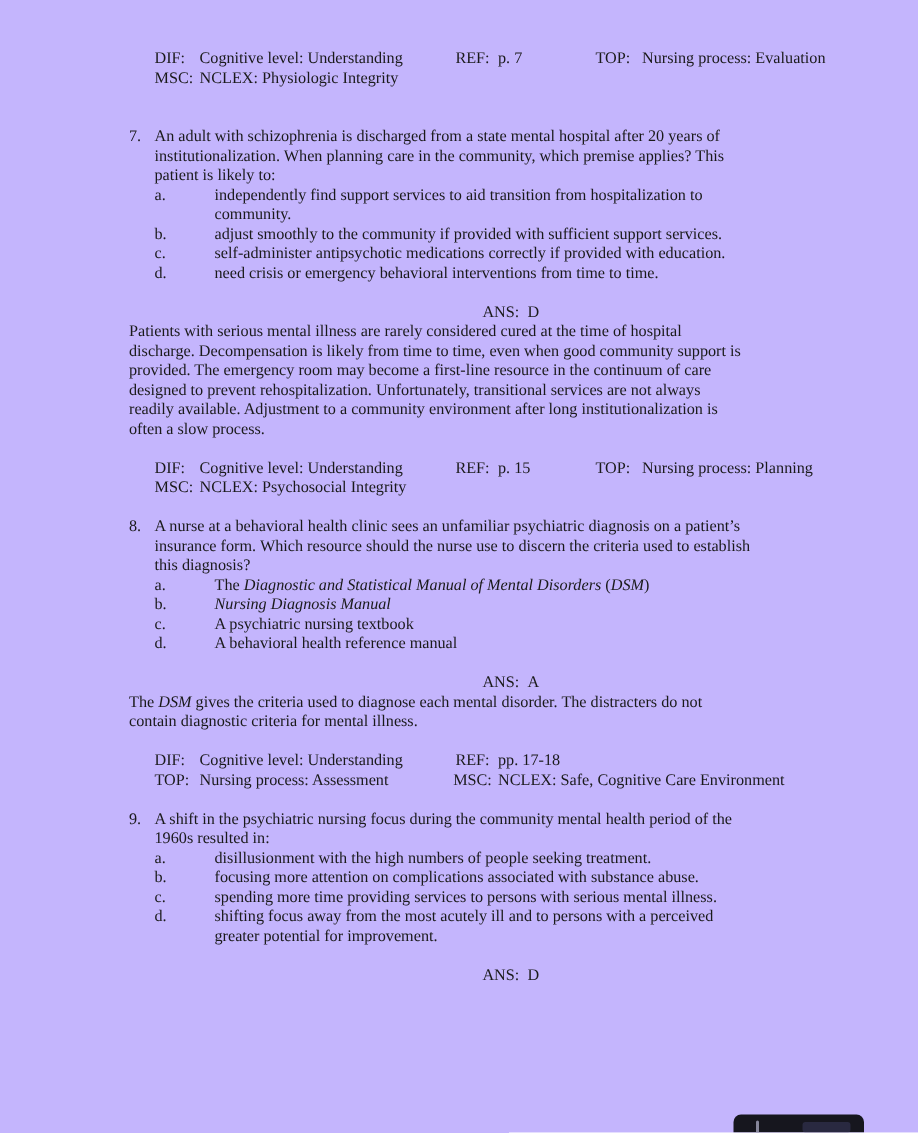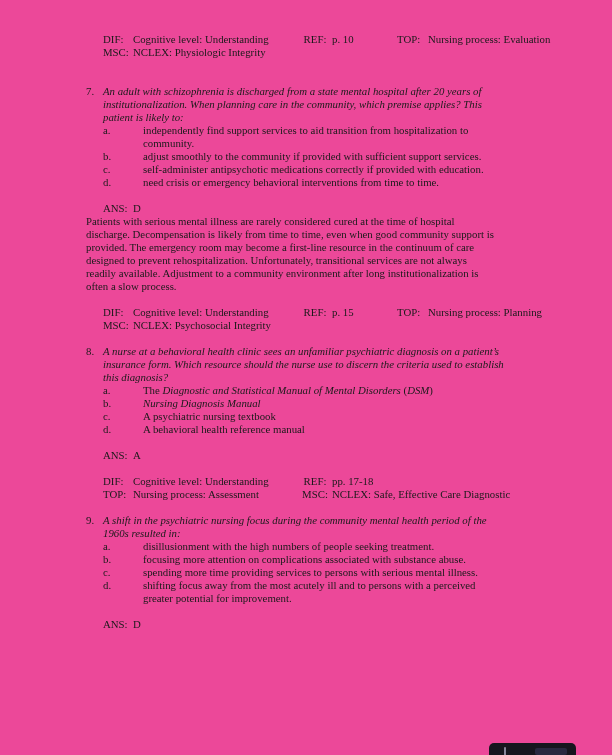--- a/index.html
+++ b/index.html
@@ -1,20 +1,20 @@
 <!DOCTYPE html>
 <html><head>
 <meta charset="utf-8">
 <title>Document</title>
 <style>
   html,body{margin:0;padding:0;background:#ffffff;}
   .page{
     position:relative;
     width:612px;height:755px;
-    background:#ec4899;
+    background:#c4b5fd;
     overflow:hidden;
     font-family:"Liberation Serif","DejaVu Serif",serif;
     font-size:10.8px;
     line-height:13px;
     color:#1a1a1a;
   }
   .doc{position:absolute;top:33px;left:86px;width:492px;}
   .block{margin-bottom:13px;}
   .gap-lg{margin-bottom:26px;}
   .indent{margin-left:17px;}
@@ -22,25 +22,25 @@
   .pair{display:flex;}
   .pair .lab{flex:0 0 30px;}
   .pair1{width:195px;flex:0 0 195px;}
   .pair2{width:99px;flex:0 0 99px;}
   .pair2 .lab,.pair-r .lab{flex:0 0 34px;text-align:center;}
   .pair3{flex:1;}
   .pair3 .lab{flex:0 0 31px;}
   .pair-r{flex:1;}
   .qrow{display:flex;}
   .qnum{flex:0 0 17px;}
-  .qtext{flex:1;white-space:pre-line;font-style:italic;}
+  .qtext{flex:1;white-space:pre-line;}
   .opt{display:flex;margin-left:17px;}
   .olet{flex:0 0 20px;}
   .otext{flex:1;white-space:pre-line;margin-left:20px;}
-  .ansrow{display:flex;margin-left:17px;}
+  .ansrow{display:flex;margin-left:17px;justify-content:center;}
   .anslab{flex:0 0 30px;}
   .rationale{white-space:pre-line;}
   em{font-style:italic;}
   
   .chip{
     position:absolute;left:489px;top:743px;width:87px;height:20px;
     background:#16161e;border-radius:5px 5px 0 0;
   }
   .chip .tick{
     position:absolute;left:15px;top:4px;width:2px;height:9px;
@@ -58,21 +58,21 @@
   <div class="doc">
 
     <section class="block gap-lg indent">
       <div class="meta-row">
         <div class="pair pair1">
           <span class="lab">DIF:</span>
           <span>Cognitive level: Understanding</span>
         </div>
         <div class="pair pair2">
           <span class="lab">REF:</span>
-          <span>p. 10</span>
+          <span>p. 7</span>
         </div>
         <div class="pair pair3">
           <span class="lab">TOP:</span>
           <span>Nursing process: Evaluation</span>
         </div>
       </div>
       <div class="meta-row">
         <div class="pair">
           <span class="lab">MSC:</span>
           <span>NCLEX: Physiologic Integrity</span>
@@ -165,41 +165,43 @@
         <span class="olet">d.</span>
         <div class="otext">A behavioral health reference manual</div>
       </div>
     </section>
 
     <section class="block">
       <div class="ansrow">
         <span class="anslab">ANS:</span>
         <span>A</span>
       </div>
+      <div class="rationale"><span>The </span><em>DSM</em><span> gives the criteria used to diagnose each mental disorder. The distracters do not
+contain diagnostic criteria for mental illness.</span></div>
     </section>
 
     <section class="block indent">
       <div class="meta-row">
         <div class="pair pair1">
           <span class="lab">DIF:</span>
           <span>Cognitive level: Understanding</span>
         </div>
         <div class="pair pair-r">
           <span class="lab">REF:</span>
           <span>pp. 17-18</span>
         </div>
       </div>
       <div class="meta-row">
         <div class="pair pair1">
           <span class="lab">TOP:</span>
           <span>Nursing process: Assessment</span>
         </div>
         <div class="pair pair-r">
           <span class="lab">MSC:</span>
-          <span>NCLEX: Safe, Effective Care Diagnostic</span>
+          <span>NCLEX: Safe, Cognitive Care Environment</span>
         </div>
       </div>
     </section>
 
     <section class="block">
       <div class="qrow">
         <span class="qnum">9.</span>
         <div class="qtext">A shift in the psychiatric nursing focus during the community mental health period of the
 1960s resulted in:</div>
       </div>

